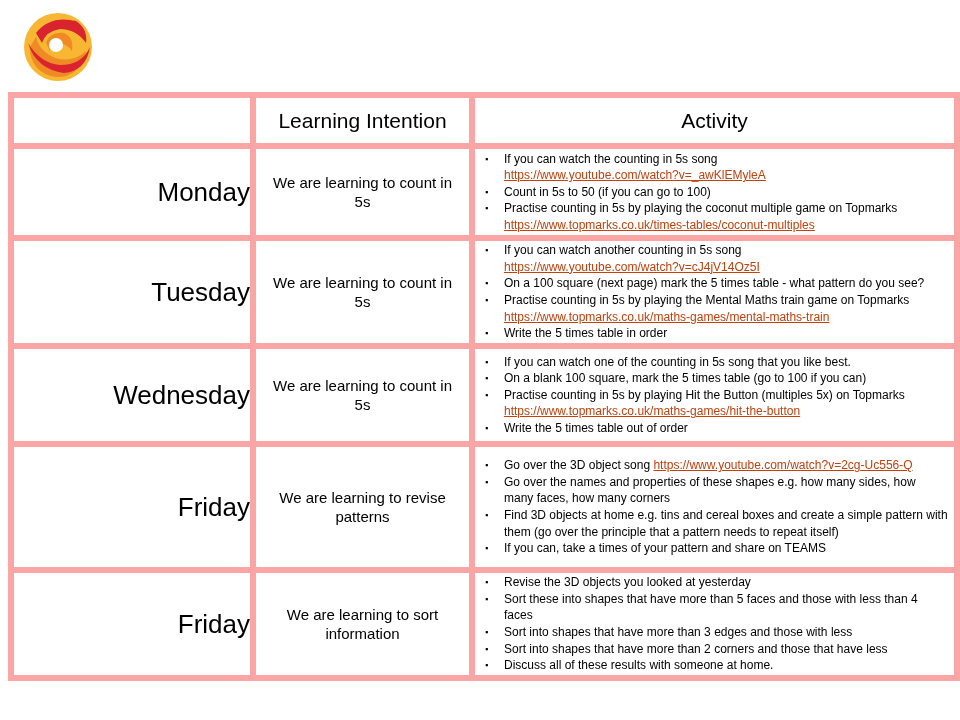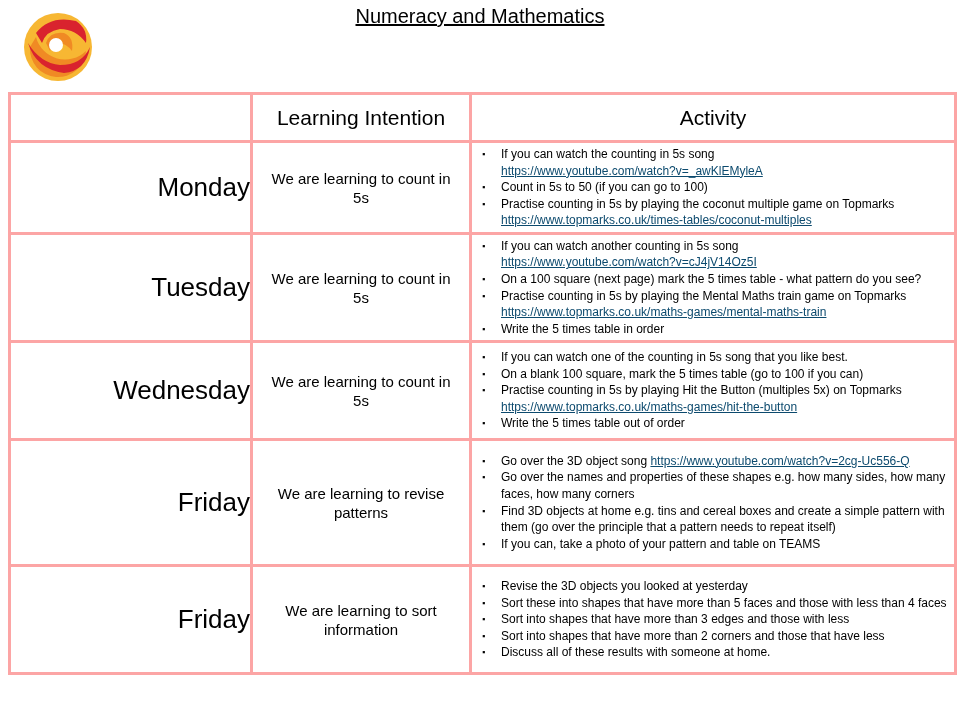--- a/index.html
+++ b/index.html
@@ -4,44 +4,43 @@
 <style>
   html, body { margin: 0; padding: 0; background: #ffffff; }
   body { width: 960px; height: 720px; position: relative; overflow: hidden;
          font-family: "Liberation Sans", "DejaVu Sans", sans-serif; color: #000; }
   .logo { position: absolute; left: 16px; top: 7px; width: 84px; height: 76px; }
   .title-block { position: absolute; left: 250px; top: 2px; width: 460px; text-align: center; }
   .title-line { font-size: 20px; line-height: 28px; text-decoration: underline; color:#000; }
   .subtitle { font-size: 20px; line-height: 30px; color: #222; }
   table.plan { position: absolute; left: 8px; top: 92px; width: 946px; height: 581px;
                border-collapse: collapse; table-layout: fixed; }
-  table.plan td, table.plan th { border: 3px solid #fca5a5; padding: 0; vertical-align: middle; }
+  table.plan td, table.plan th { border: 6px solid #fca5a5; padding: 0; vertical-align: middle; }
   th { font-weight: normal; font-size: 21px; text-align: center; height: 45px; }
   .day { font-size: 26px; text-align: right; }
   .intent { font-size: 15px; text-align: center; padding: 0 14px !important; line-height: 19px; }
   .activity { font-size: 12px; line-height: 16.6px; padding: 0 6px 0 10px !important; }
   ul.act { list-style: none; margin: 0; padding: 0; }
   ul.act li { position: relative; padding-left: 19px; }
   ul.act li::before { content: "\25AA"; position: absolute; left: 0; top: 0; font-size: 9px; }
-  a.link { color: #0c4a6e; text-decoration: underline; }
+  a.link { color: #c2410c; text-decoration: underline; }
 </style>
 </head>
 <body>
 
 <svg class="logo" viewBox="0 0 84 76">
   <circle cx="42" cy="40" r="34" fill="#f7b733"></circle>
   <path d="M14 40 A28 28 0 0 0 70 44 A30 30 0 0 1 20 30 Z" fill="#f08a24"></path>
   <path d="M12 36 Q20 62 48 66 Q70 64 74 40 Q66 58 44 58 Q24 56 12 36Z" fill="#d9232e"></path>
   <path d="M20 26 Q34 8 60 14 Q72 22 70 36 Q60 22 44 22 Q30 24 26 36 Z" fill="#d9232e"></path>
   <path d="M30 36 Q34 24 48 26 Q58 30 56 44 Q50 36 42 36 Q36 38 34 44 Z" fill="#f08a24"></path>
   <circle cx="40" cy="38" r="7" fill="#ffffff"></circle>
 </svg>
 
 <div class="title-block">
-  <div class="title-line">Numeracy and Mathematics</div>
 </div>
 
 <table class="plan">
   <colgroup>
     <col style="width:242px">
       <col style="width:219px">
       <col style="width:485px">
   </colgroup>
   <thead>
     <tr>
@@ -91,21 +90,21 @@
     </tr>
 
     <tr style="height:126px">
       <td class="day">Friday</td>
       <td class="intent">We are learning to revise patterns</td>
       <td class="activity">
         <ul class="act">
           <li><span>Go over the 3D object song</span> <a class="link">https://www.youtube.com/watch?v=2cg-Uc556-Q</a></li>
           <li><span>Go over the names and properties of these shapes e.g. how many sides, how many faces, how many corners</span></li>
           <li><span>Find 3D objects at home e.g. tins and cereal boxes and create a simple pattern with them (go over the principle that a pattern needs to repeat itself)</span></li>
-          <li><span>If you can, take a photo of your pattern and table on TEAMS</span></li>
+          <li><span>If you can, take a times of your pattern and share on TEAMS</span></li>
         </ul>
       </td>
     </tr>
 
     <tr style="height:108px">
       <td class="day">Friday</td>
       <td class="intent">We are learning to sort information</td>
       <td class="activity">
         <ul class="act">
           <li><span>Revise the 3D objects you looked at yesterday</span></li>

